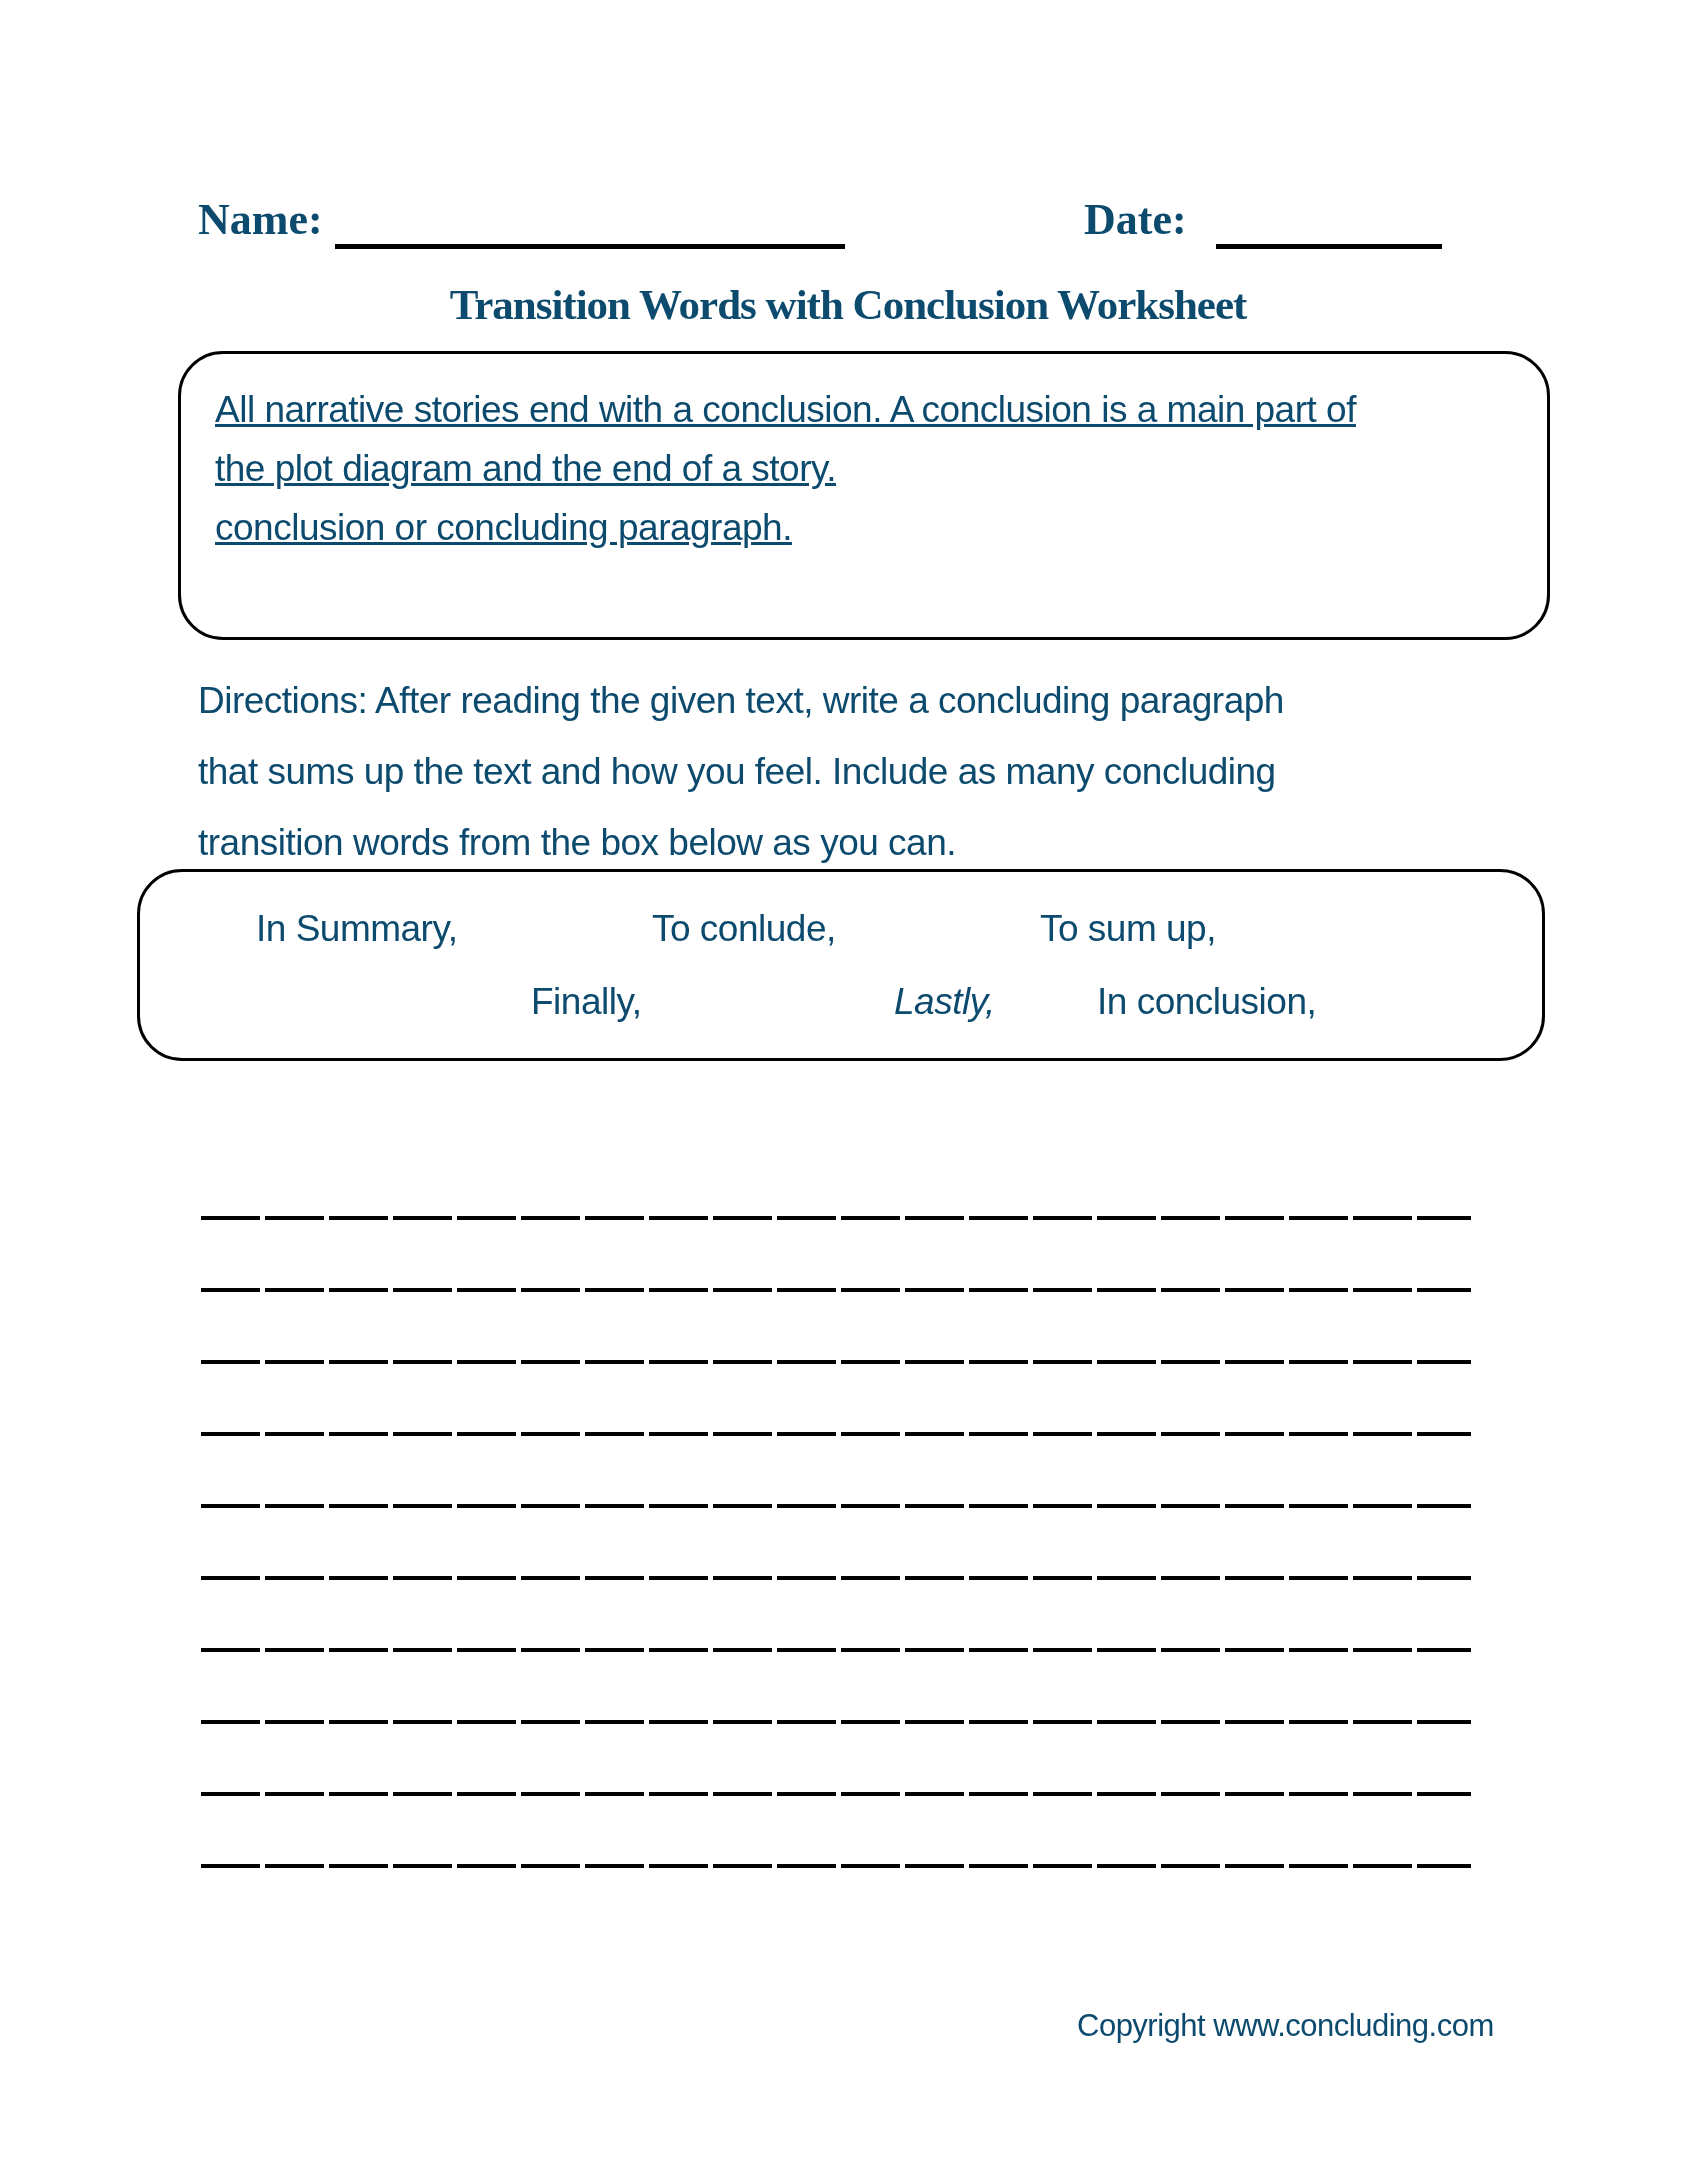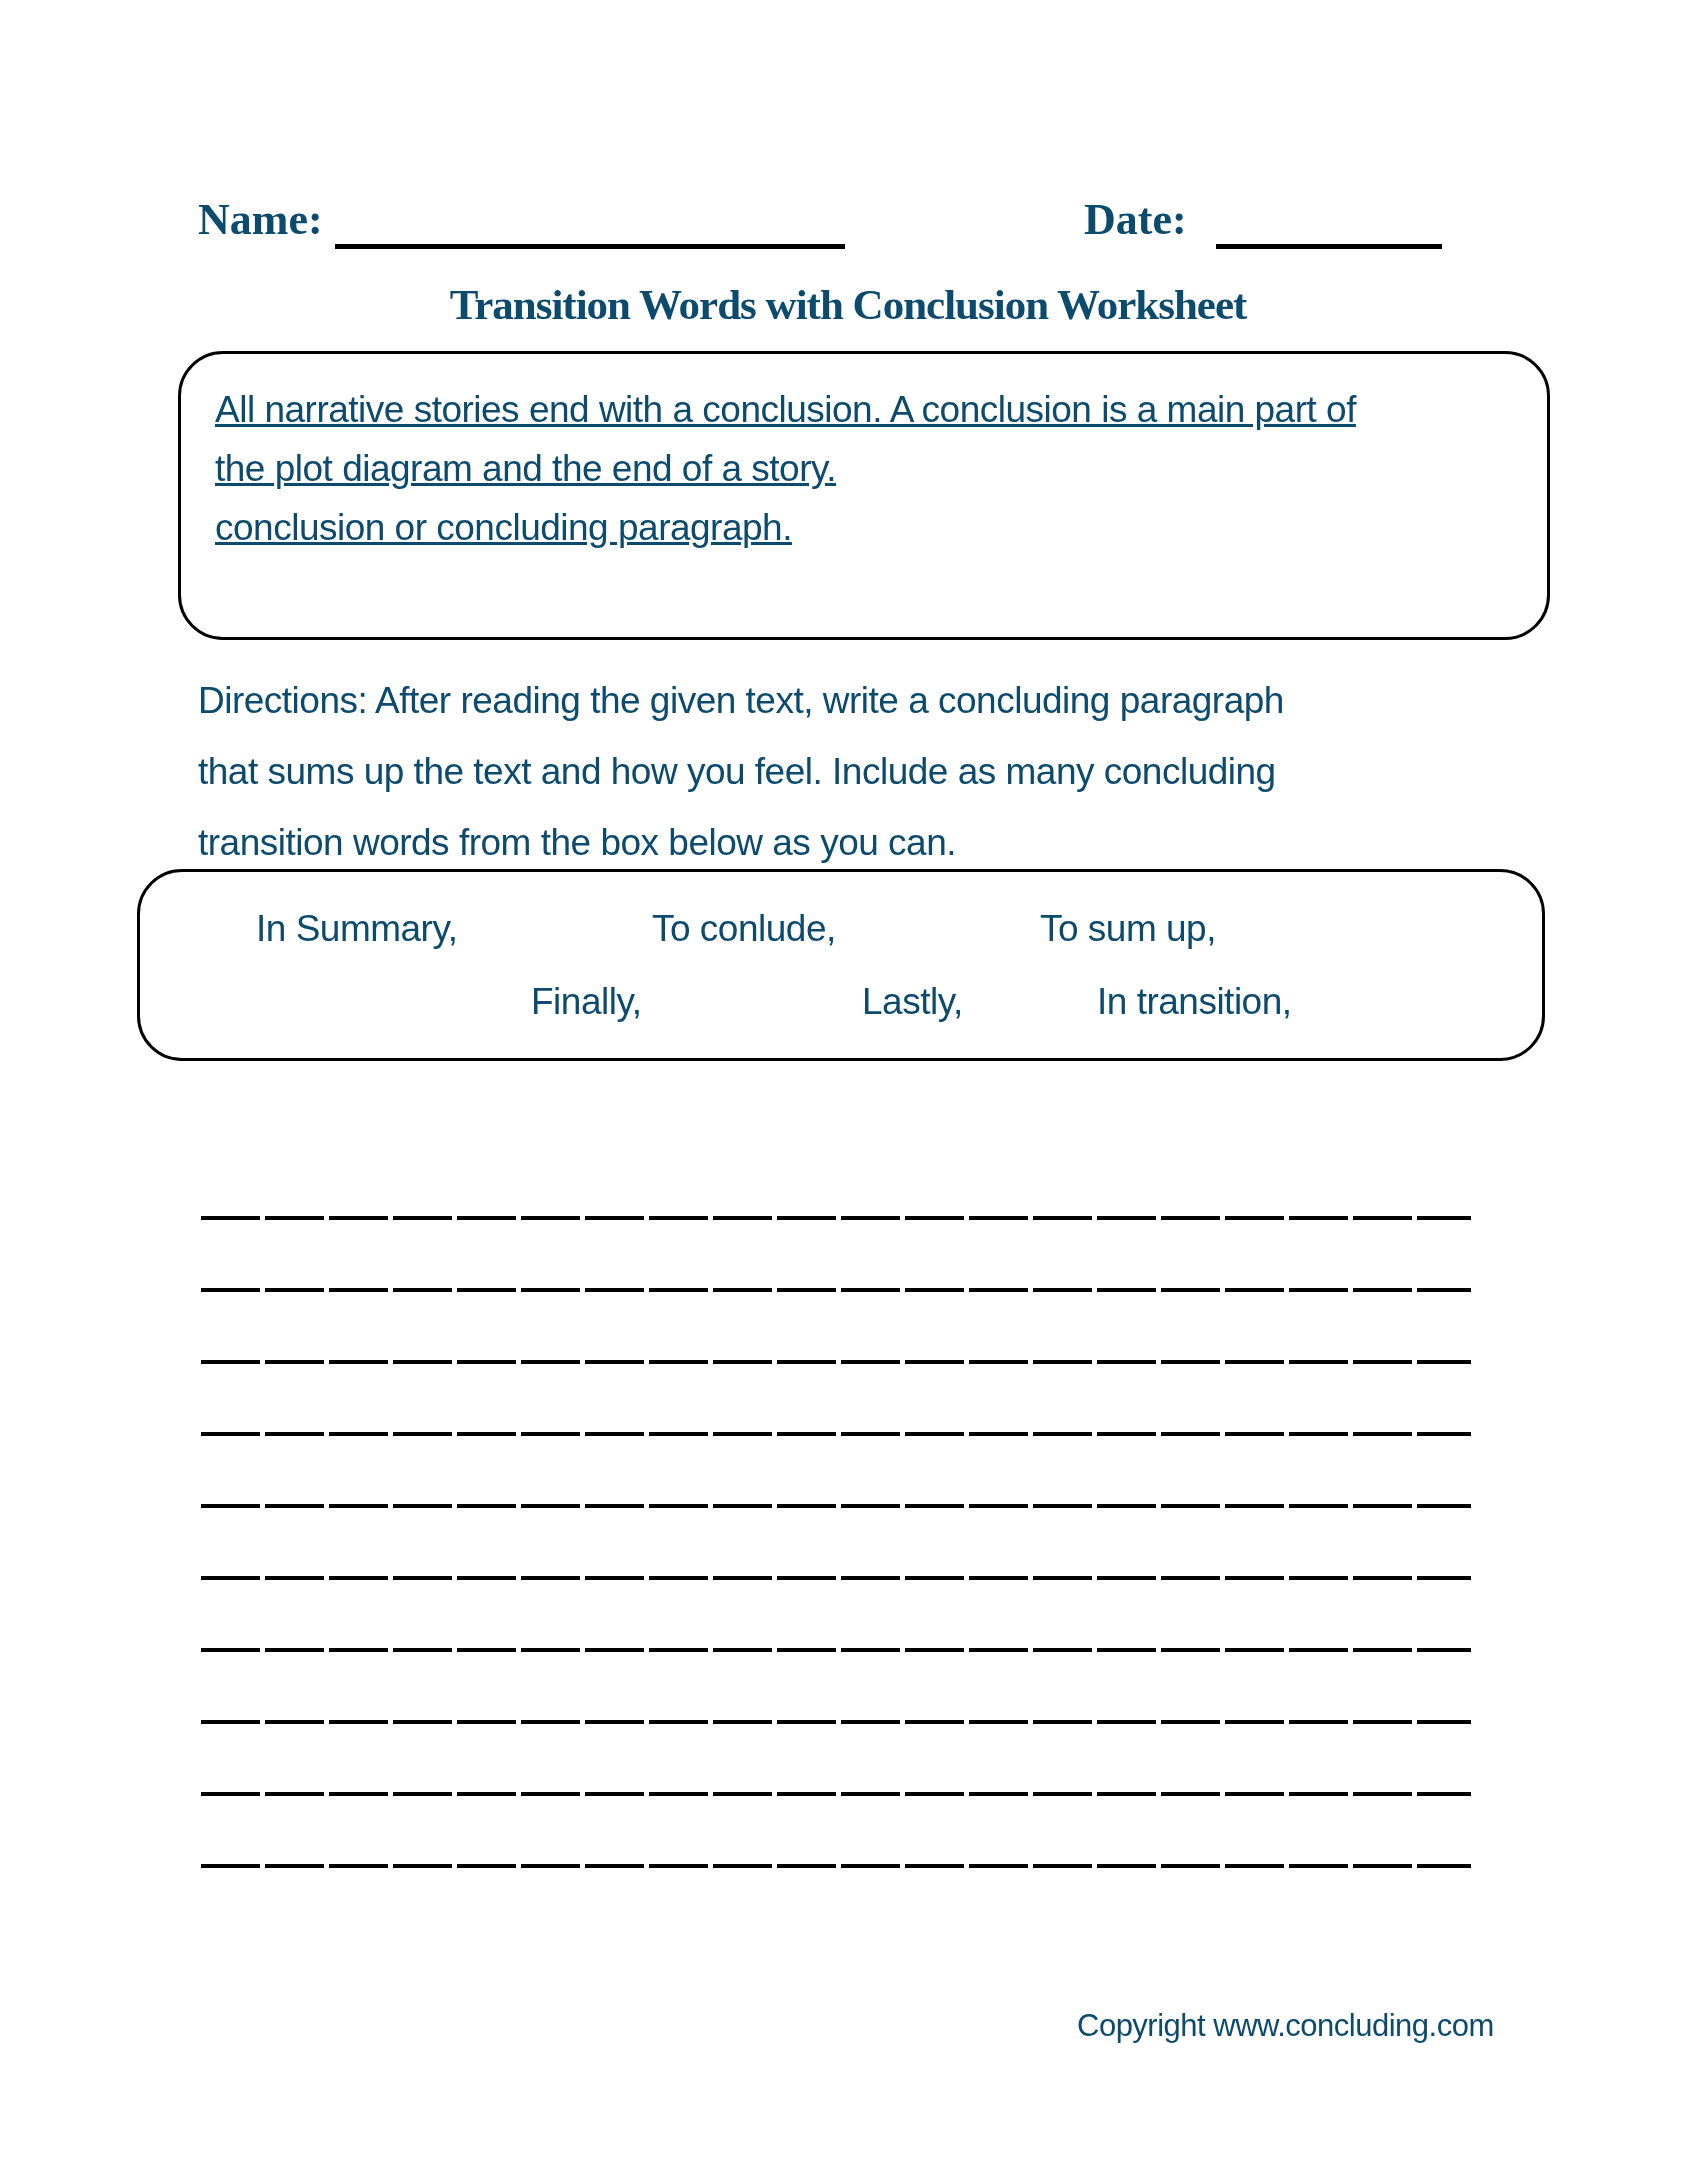--- a/index.html
+++ b/index.html
@@ -90,21 +90,21 @@
   .word-item {
     position: absolute;
     font-size: 37px;
     letter-spacing: -0.5px;
     white-space: nowrap;
   }
   .w-r1-0 { left: 116px; top: 36px; }
   .w-r1-1 { left: 512px; top: 36px; }
   .w-r1-2 { left: 900px; top: 36px; }
   .w-r2-0 { left: 391px; top: 109px; }
-  .w-r2-1 { left: 722px; top: 109px; }
+  .w-r2-1 { left: 754px; top: 109px; font-style: italic; }
   .w-r2-2 { left: 957px; top: 109px; }
 
   
   .writing-area {
     position: absolute;
     left: 201px; top: 1216px;
     width: 1270px;
   }
   .writing-line {
     width: 1270px;
@@ -145,21 +145,21 @@
     <div class="directions-line">that sums up the text and how you feel. Include as many concluding</div>
     <div class="directions-line">transition words from the box below as you can.</div>
   </div>
 
   <div class="round-box wordbank-box">
     <span class="word-item w-r1-0">In Summary,</span>
     <span class="word-item w-r1-1">To conlude,</span>
     <span class="word-item w-r1-2">To sum up,</span>
     <span class="word-item w-r2-0">Finally,</span>
     <span class="word-item w-r2-1">Lastly,</span>
-    <span class="word-item w-r2-2">In transition,</span>
+    <span class="word-item w-r2-2">In conclusion,</span>
   </div>
 
   <div class="writing-area">
       <div class="writing-line"></div>
       <div class="writing-line"></div>
       <div class="writing-line"></div>
       <div class="writing-line"></div>
       <div class="writing-line"></div>
       <div class="writing-line"></div>
       <div class="writing-line"></div>

